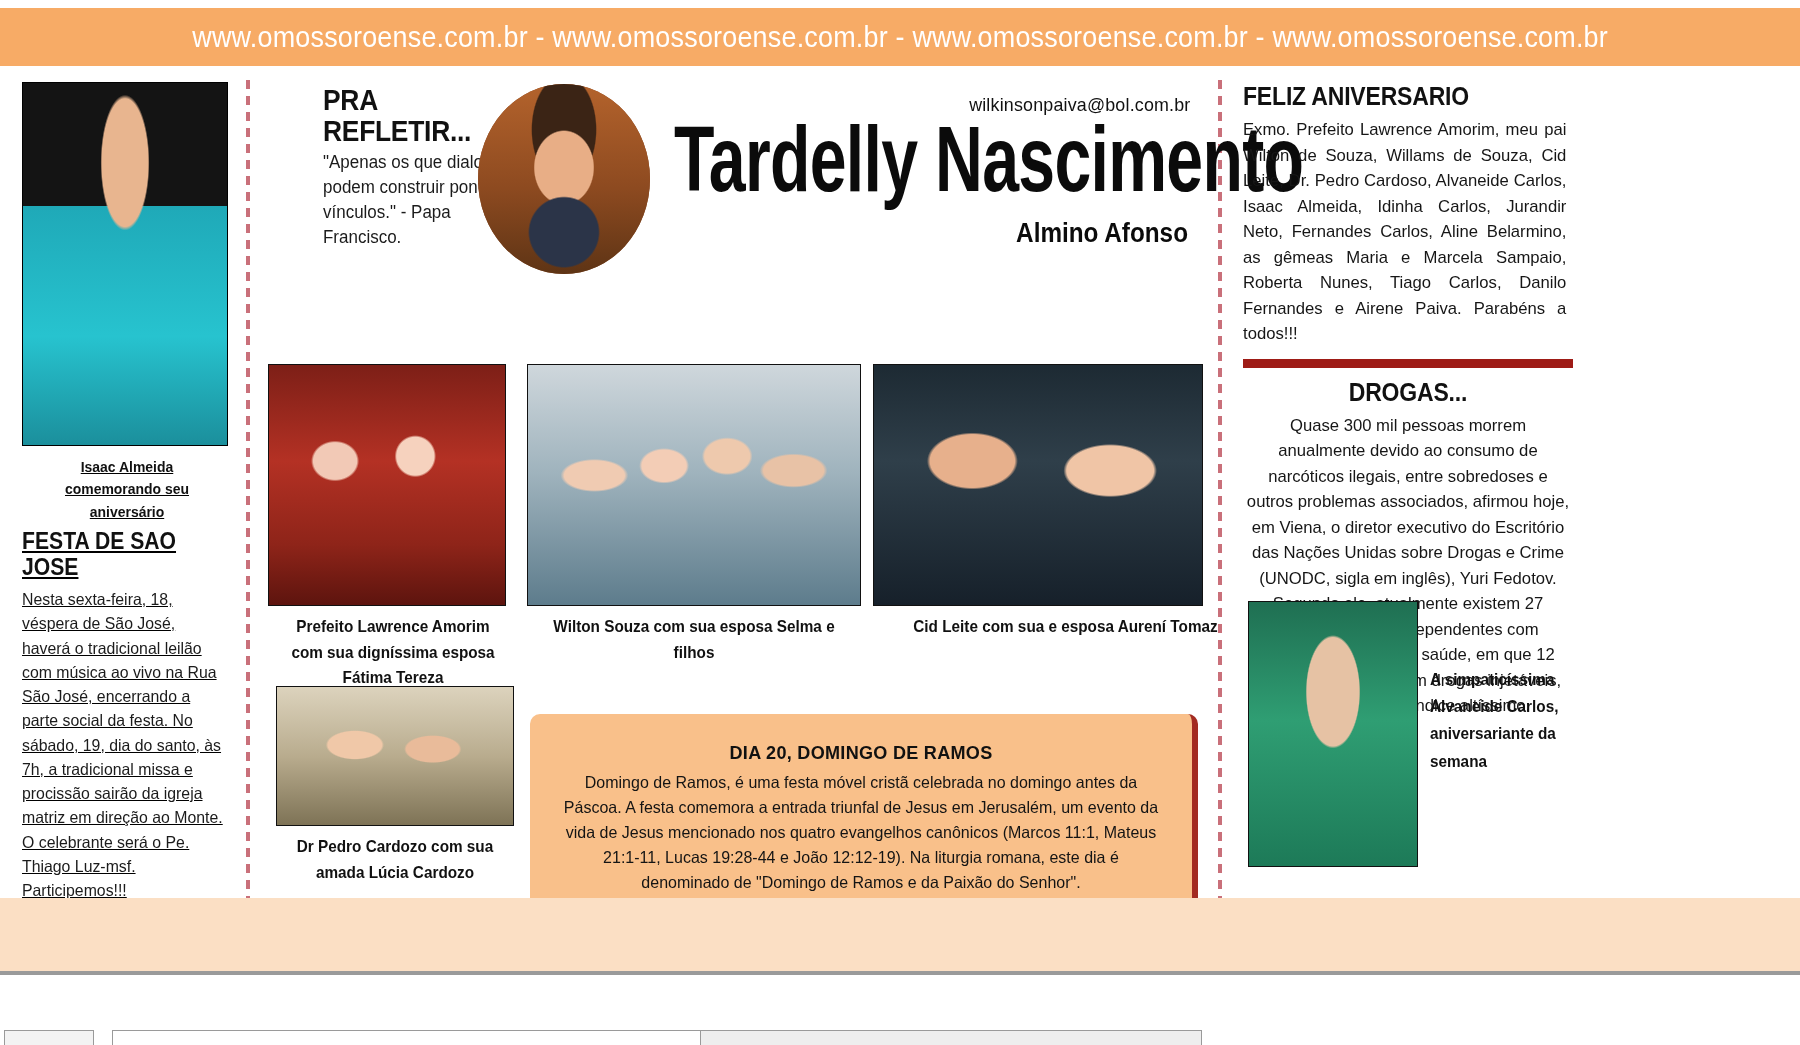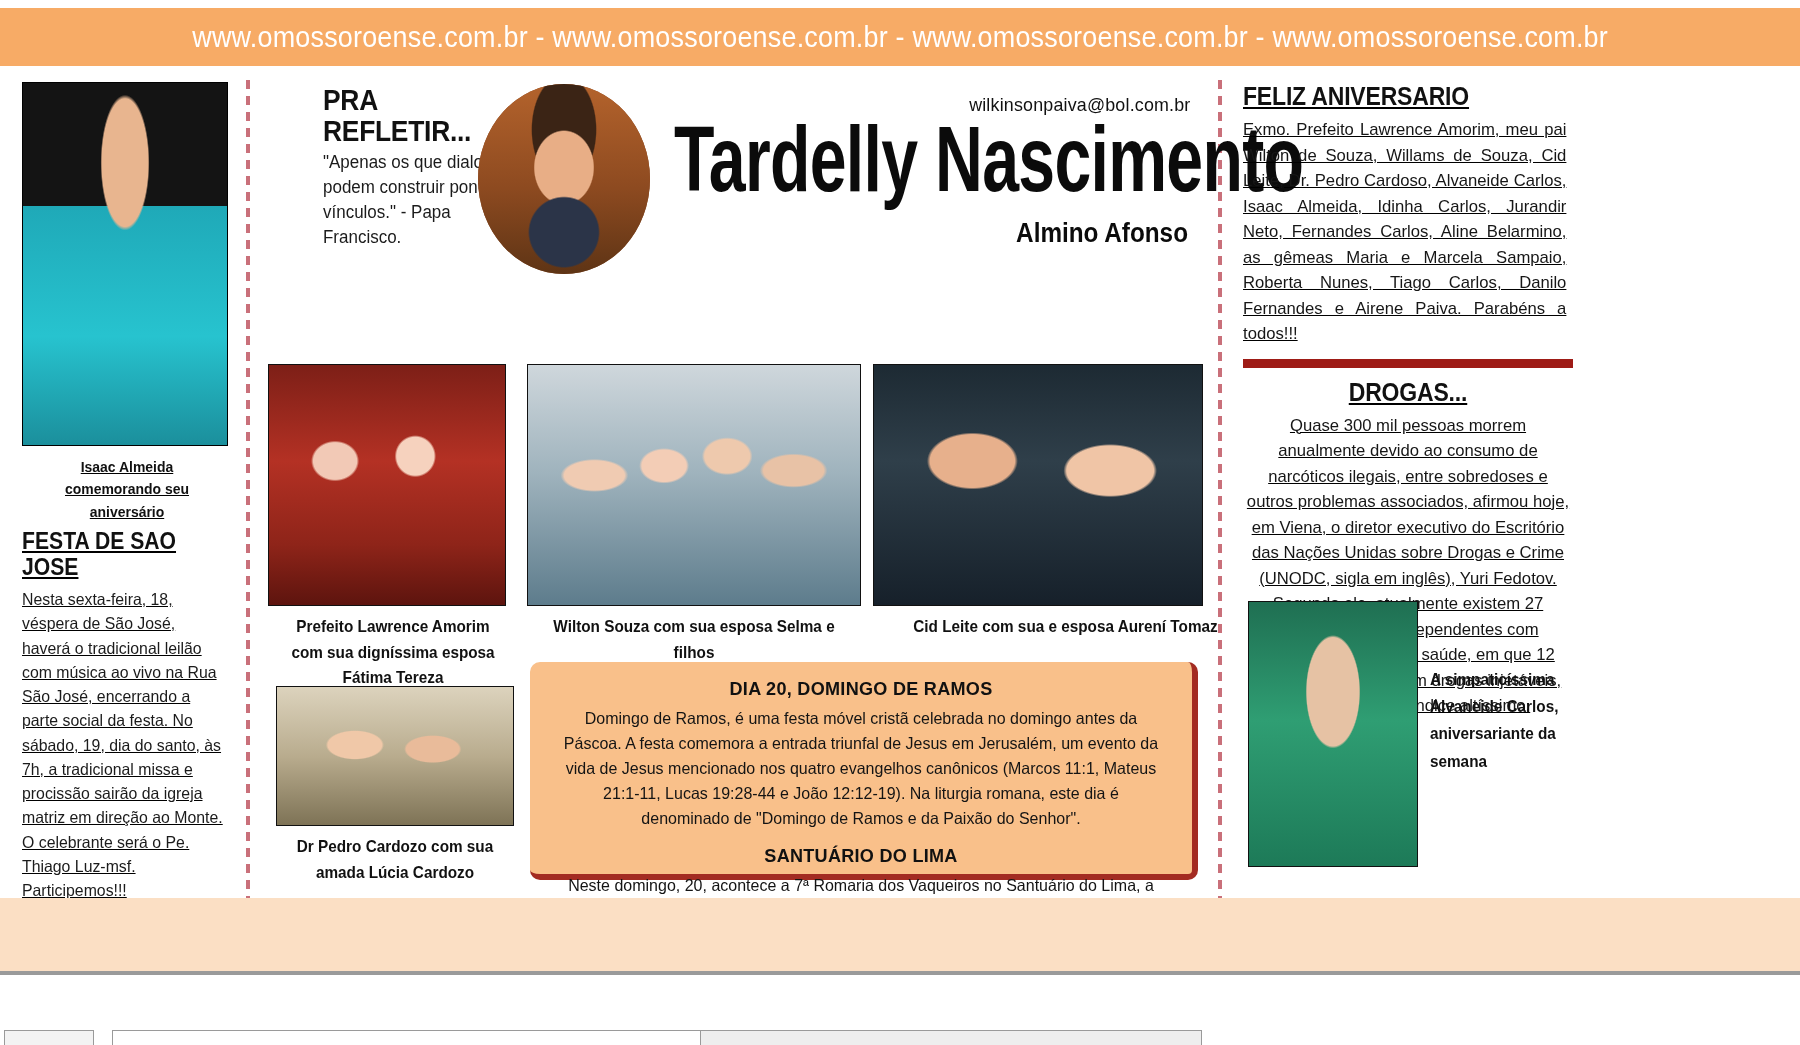--- a/index.html
+++ b/index.html
@@ -133,40 +133,40 @@
     linear-gradient(#dcd3bd, #b9ac8e 50%, #7e7356);}
   .fill-boy{position:absolute;inset:0;background:
     radial-gradient(ellipse at 50% 22%, #e8b58f 0 16%, rgba(232,181,143,0) 17%),
     linear-gradient(#141414 0 34%, #1fa9b8 34%, #27c3cf 70%, #1b8f9c);}
   .fill-lady{position:absolute;inset:0;background:
     radial-gradient(ellipse at 50% 34%, #e6c2a4 0 22%, rgba(230,194,164,0) 23%),
     linear-gradient(#1f6f52, #2f9e73 45%, #1d7a58);}
 
   
   .obox{
-    position:absolute;left:530px;top:596px;width:668px;height:218px;
+    position:absolute;left:530px;top:648px;width:668px;height:218px;
     background:#f9c08a;border-radius:10px;
     border-right:6px solid #a32b22;border-bottom:6px solid #a32b22;
-    box-sizing:border-box;padding:12px 24px 10px;
+    box-sizing:border-box;padding:24px 24px 10px;
   }
   .obox h3{
     margin:4px 0 6px;text-align:center;
     font-family:"Liberation Sans", sans-serif;
     font-weight:700;font-size:19px;color:#111;letter-spacing:.3px;
     transform:scaleX(.95);
   }
   .obox p{
     margin:0;text-align:center;
     font-family:"Liberation Sans", sans-serif;
     font-size:16.5px;line-height:1.52;color:#141414;
     transform:scaleX(.97);
   }
 
   
-  .col-right{position:absolute;left:1243px;top:16px;width:330px;text-decoration:underline;}
+  .col-right{position:absolute;left:1243px;top:16px;width:330px;}
   .r-title{
     font-family:"Liberation Sans", sans-serif;
     font-weight:700;font-size:25px;color:#111;letter-spacing:-.2px;
     transform:scaleX(.92);transform-origin:left;
   }
   .r-title.ctr{text-align:center;transform:scaleX(.92);transform-origin:center;}
   .r-body{
     font-family:"Liberation Sans", sans-serif;
     font-size:17px;line-height:1.5;color:#161616;margin-top:6px;text-align:justify;
     transform:scaleX(.98);transform-origin:left;

